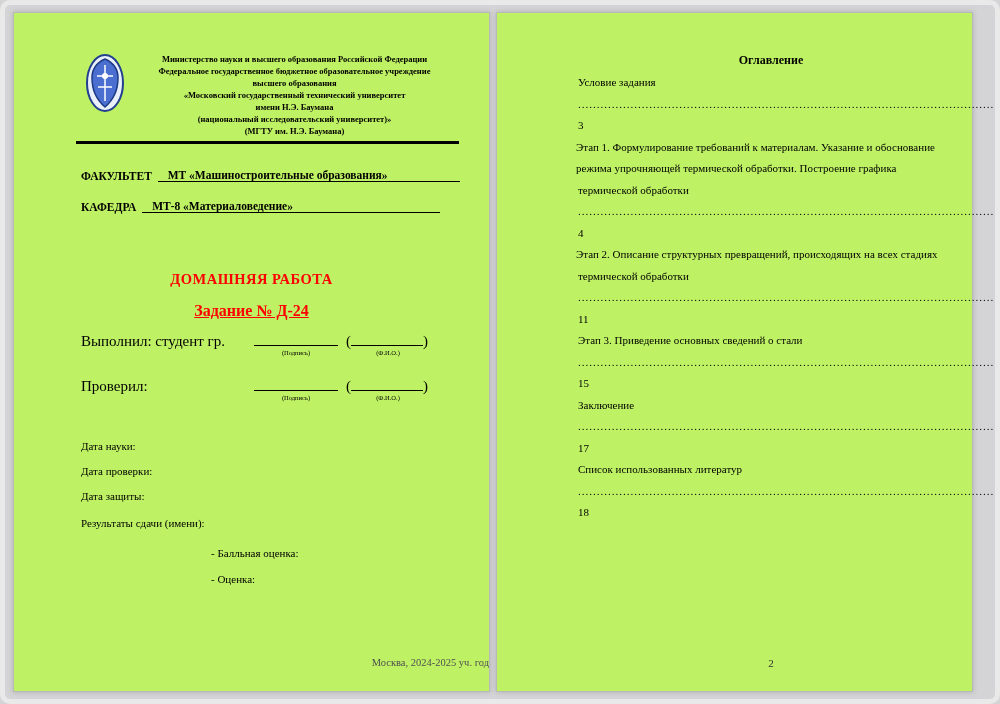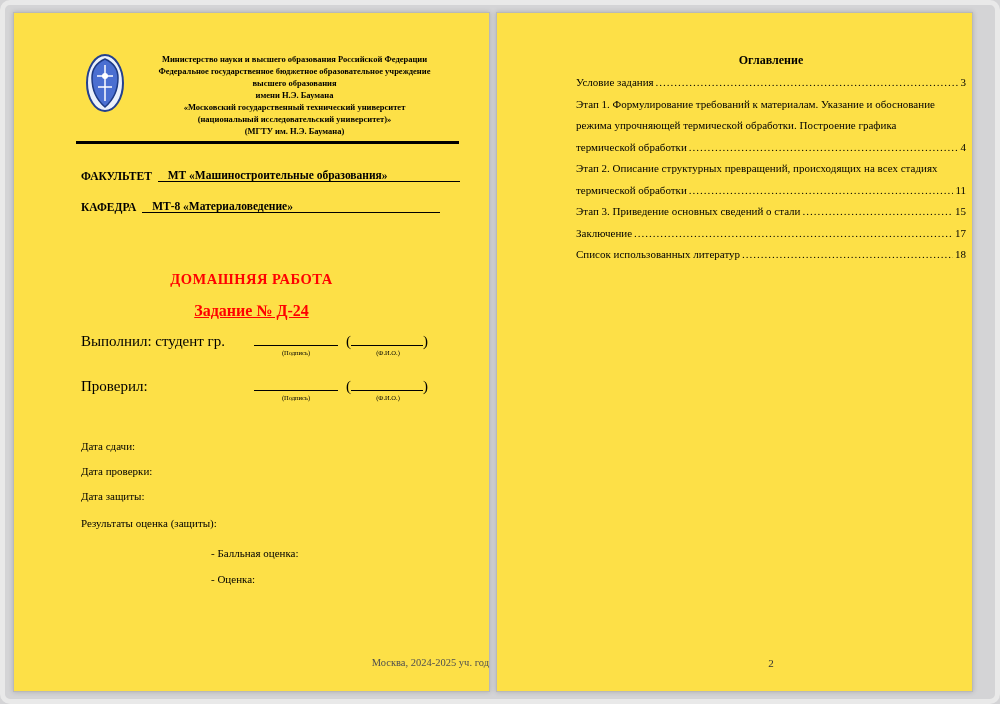--- a/index.html
+++ b/index.html
@@ -10,21 +10,21 @@
     position:relative;
     overflow:hidden;
   }
   .frame{
     position:absolute;inset:0;
     border:5px solid #e9e9e9;border-radius:10px;
     pointer-events:none;z-index:50;
   }
   .page{
     position:absolute;top:12px;width:477px;height:680px;
-    background:#fde047;
+    background:#bef264;
     border:1px solid #b9b9b9;
     box-shadow:0 0 5px rgba(0,0,0,.18);
     box-sizing:border-box;
     color:#000;
   }
   .page1{left:13px;}
   .page2{left:496px;padding-left:46px;}
 
   
   .logo{position:absolute;left:70px;top:40px;width:42px;height:60px;}
@@ -77,21 +77,21 @@
   
   .toc-title{
     position:absolute;left:79px;top:40px;width:390px;text-align:center;
     font-weight:bold;font-size:12px;
   }
   .toc{
     position:absolute;left:79px;top:59px;width:390px;
     font-size:11px;line-height:21.5px;
   }
   .toc-wrap{white-space:nowrap;overflow:hidden;}
-  .toc-line{display:flex;align-items:baseline;}
+  .toc-line{display:flex;align-items:baseline;flex-direction:column;}
   .toc-text{white-space:nowrap;}
   .toc-dots{flex:1;overflow:hidden;white-space:nowrap;min-width:0;margin:0 2px;}
   .toc-dots::after{
     content:"..........................................................................................................................................................";
     letter-spacing:1px;
   }
   .toc-page{white-space:nowrap;}
   .pnum{
     position:absolute;left:79px;top:644px;width:390px;text-align:center;
     font-size:11px;color:#333;
@@ -110,22 +110,22 @@
       <path d="M21 6 C30 10 34 17 34 25 C34 39 28 48 21 54 C14 48 8 39 8 25 C8 17 12 10 21 6 Z" fill="#4a6fd1" stroke="#1d3a85" stroke-width="1.5"></path>
       <path d="M21 12 L21 48 M13 23 L29 23 M14 34 L28 34" stroke="#ffffff" stroke-width="1.5" fill="none"></path>
       <circle cx="21" cy="23" r="3" fill="#ffffff"></circle>
     </svg>
   </div>
 
   <div class="uni-header">
     <div>Министерство науки и высшего образования Российской Федерации</div>
     <div>Федеральное государственное бюджетное образовательное учреждение</div>
     <div>высшего образования</div>
+    <div>«Московский государственный технический университет</div>
     <div>имени Н.Э. Баумана</div>
-    <div>«Московский государственный технический университет</div>
     <div>(национальный исследовательский университет)»</div>
     <div>(МГТУ им. Н.Э. Баумана)</div>
   </div>
 
   <div class="rule"></div>
 
   <div class="field-row faculty-row">
     <span>ФАКУЛЬТЕТ</span>
     <span class="uline uline-faculty">МТ «Машиностроительные образования»</span>
   </div>
@@ -151,24 +151,24 @@
   <div class="sig-row sig-row-2">
     <span class="sig-label">Проверил:</span>
     <span class="sig-line-a"></span>
     <span class="sig-paren">(<span class="sig-line-inner"></span>)</span>
   </div>
   <div class="sig-caps sig-caps-2">
     <span class="cap-a">(Подпись)</span>
     <span class="cap-b">(Ф.И.О.)</span>
   </div>
 
-  <div class="plain-line" style="top:427px">Дата сдачи:</div>
+  <div class="plain-line" style="top:427px">Дата науки:</div>
   <div class="plain-line" style="top:452px">Дата проверки:</div>
   <div class="plain-line" style="top:477px">Дата защиты:</div>
-  <div class="plain-line" style="top:504px">Результаты оценка (защиты):</div>
+  <div class="plain-line" style="top:504px">Результаты сдачи (имени):</div>
   <div class="indent-line" style="top:527px">- Балльная оценка:</div>
   <div class="indent-line" style="top:553px">- Оценка:</div>
 
   <div class="footer-line">Москва, 2024-2025 уч. год</div>
 </div>
 
 <div class="page page2">
 
   <div class="toc-title">Оглавление</div>
 

